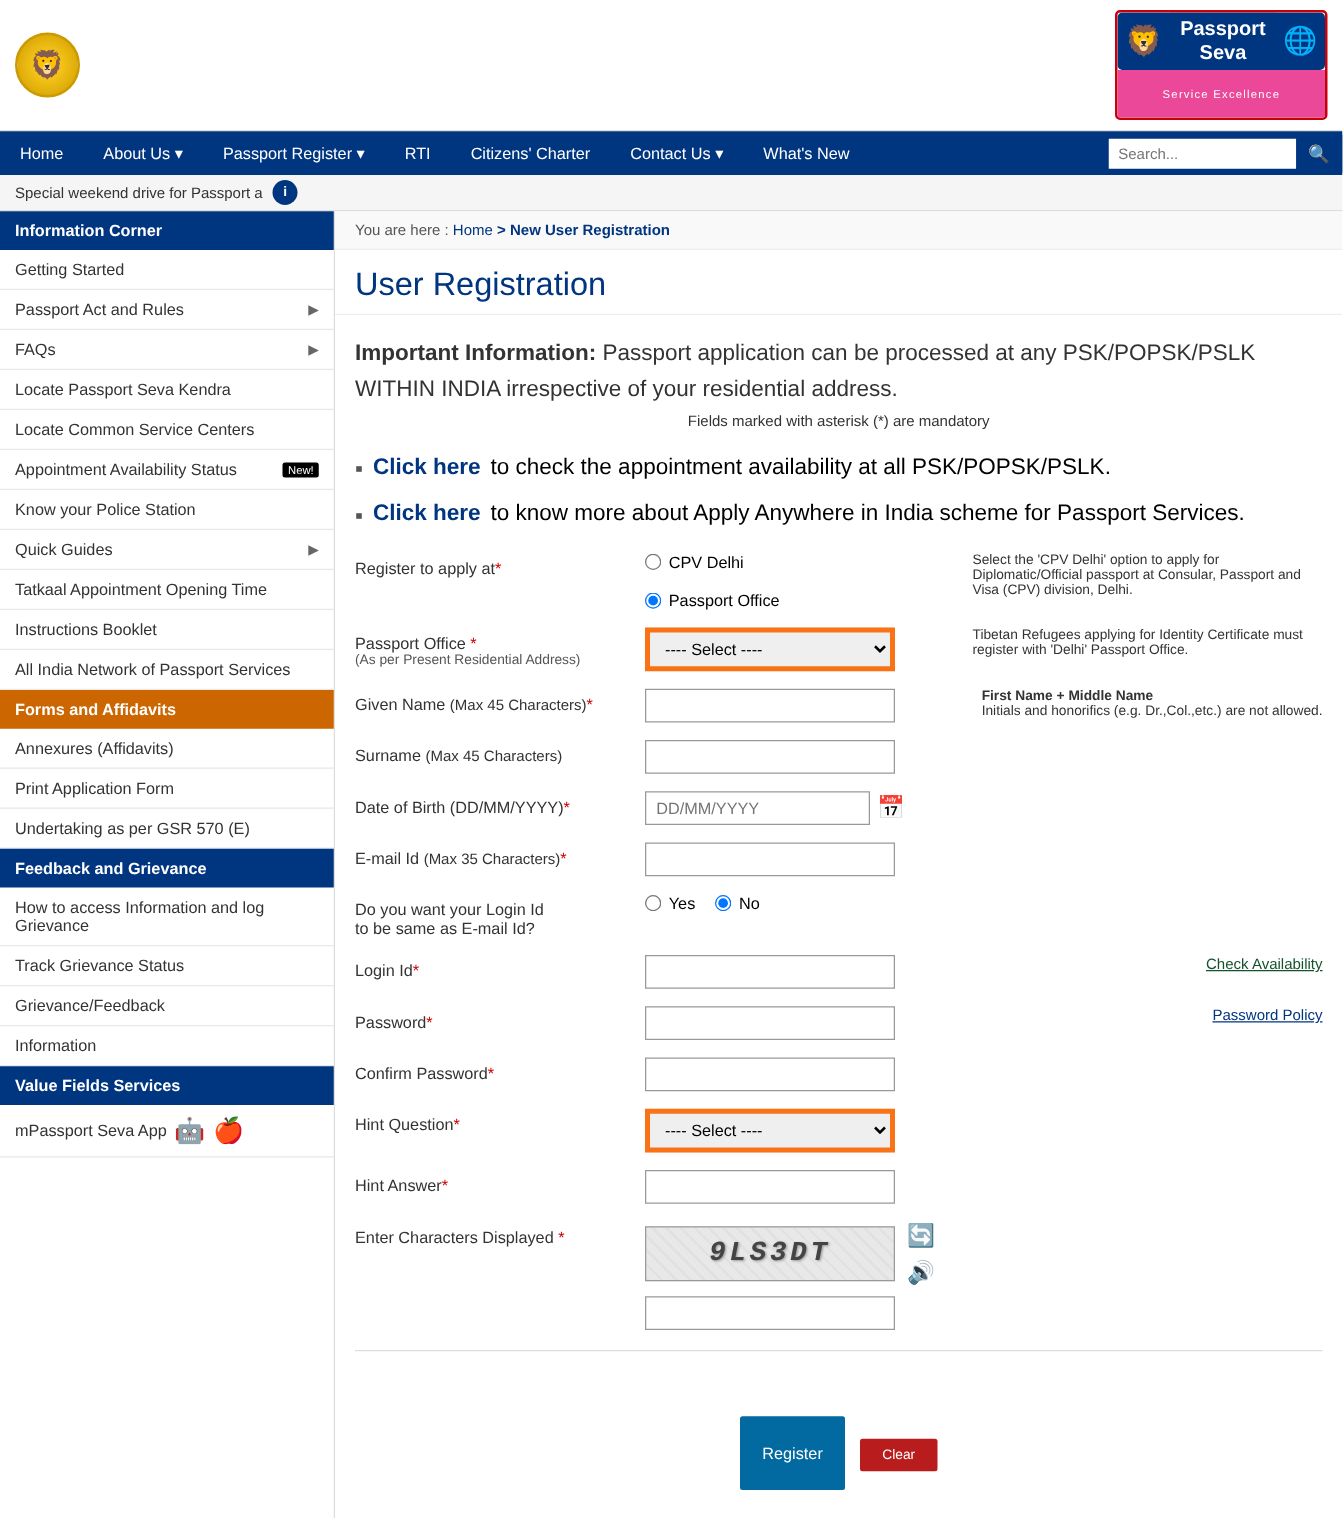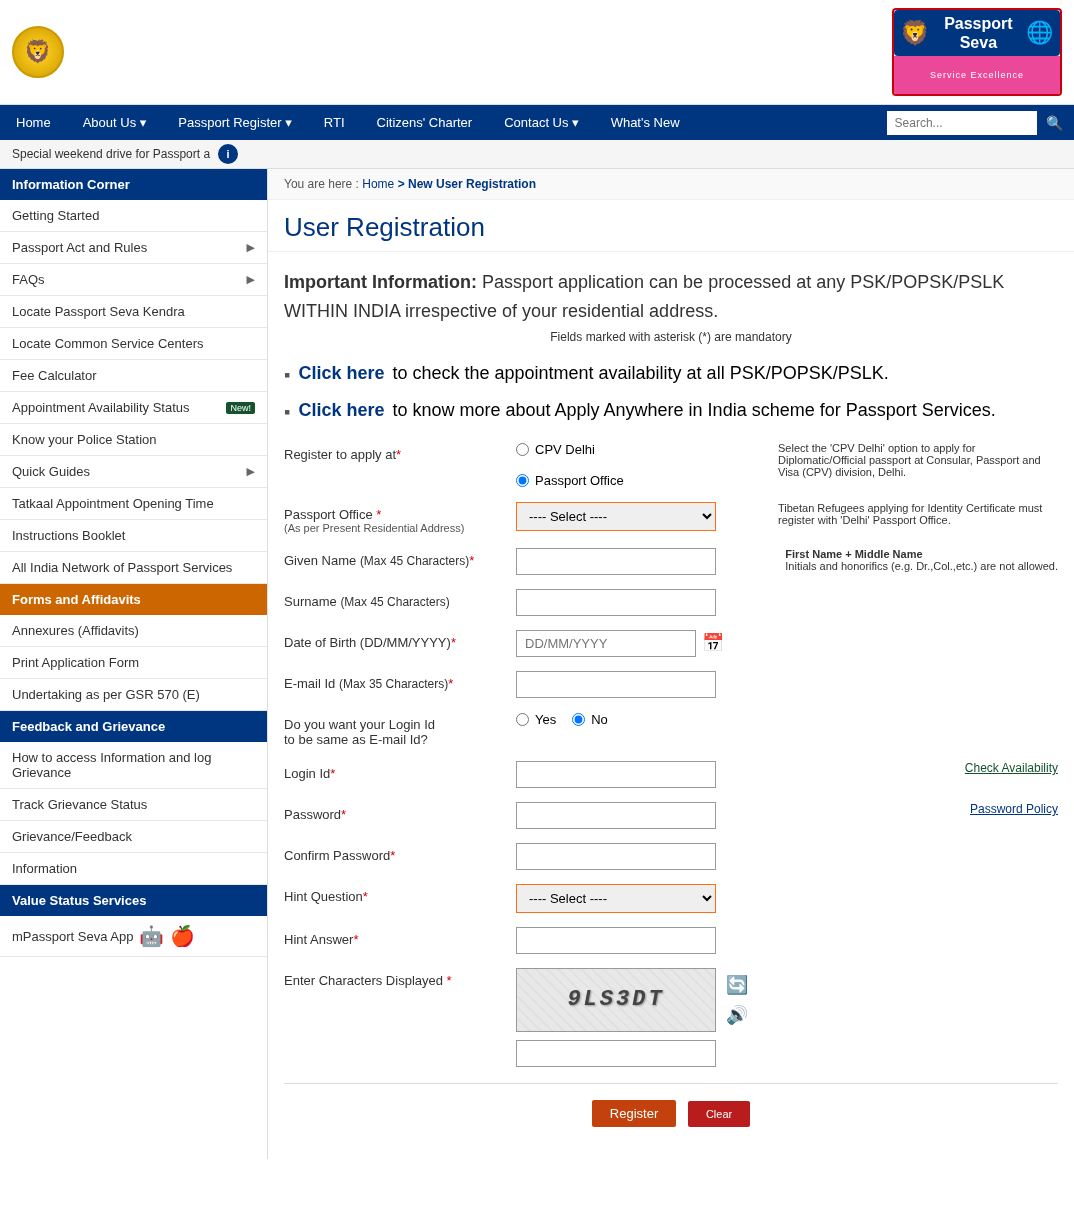--- a/index.html
+++ b/index.html
@@ -23,21 +23,21 @@
     .ticker-badge { background: #003580; color: #fff; border-radius: 50%; width: 20px; height: 20px; display: flex; align-items: center; justify-content: center; font-size: 11px; font-weight: bold; cursor: pointer; }
 
     
     .layout { display: flex; min-height: 600px; }
 
     
     .sidebar { width: 268px; min-width: 268px; border-right: 1px solid #ddd; background: #fff; }
     .sidebar-section-header { background: #003580; color: #fff; padding: 8px 12px; font-size: 13px; font-weight: bold; }
     .sidebar-item { padding: 8px 12px; border-bottom: 1px solid #e8e8e8; font-size: 13px; color: #333; cursor: pointer; display: flex; justify-content: space-between; align-items: center; }
     .sidebar-item .arrow { color: #666; font-size: 11px; }
-    .sidebar-new { background: #14532d; color: #fff; font-size: 9px; padding: 1px 4px; border-radius: 2px; margin-left: 8px; text-align: center; }
+    .sidebar-new { background: #000000; color: #fff; font-size: 9px; padding: 1px 4px; border-radius: 2px; margin-left: 8px; text-align: center; }
 
     
     .main { flex: 1; padding: 0; overflow: auto; }
     .breadcrumb { padding: 8px 16px; font-size: 12px; color: #555; background: #f9f9f9; border-bottom: 1px solid #eee; }
     .breadcrumb a { color: #003580; text-decoration: none; }
     .breadcrumb span { color: #003580; font-weight: bold; }
     .page-title { color: #003580; font-size: 26px; padding: 12px 16px 8px; border-bottom: 1px solid #eee; }
 
     .content { padding: 16px; }
     .important-info { font-size: 18px; line-height: 1.6; color: #333; margin-bottom: 12px; }
@@ -54,39 +54,39 @@
     .form-label .sub { font-size: 11px; color: #555; }
     .form-label .req { color: #c00; }
     .form-controls { flex: 1; }
     .form-hint { font-size: 11px; color: #333; max-width: 280px; }
     .form-hint .hint-title { font-weight: bold; }
 
     .radio-group { display: flex; flex-direction: column; gap: 16px; }
     .radio-option { display: flex; align-items: center; gap: 6px; font-size: 13px; }
     input[type="radio"] { cursor: pointer; }
 
-    .form-select { padding: 5px 8px; border: 1px solid #f97316; font-size: 13px; width: 200px; cursor: pointer; }
+    .form-select { padding: 5px 8px; border: 4px solid #f97316; font-size: 13px; width: 200px; cursor: pointer; }
     .passport-select { width: 200px; }
 
     .form-input { padding: 5px 8px; border: 1px solid #999; font-size: 13px; width: 200px; }
     .date-group { display: flex; align-items: center; gap: 6px; }
     .date-input { padding: 5px 8px; border: 1px solid #999; font-size: 13px; width: 180px; }
     .calendar-icon { font-size: 18px; color: #666; cursor: pointer; }
 
     .check-availability { color: #14532d; font-size: 12px; margin-left: 8px; cursor: pointer; text-decoration: underline; }
     .password-policy { color: #003580; font-size: 12px; margin-left: 8px; cursor: pointer; text-decoration: underline; }
 
     .mandatory-note { font-size: 12px; color: #333; text-align: right; margin-bottom: 8px; }
 
-    .captcha-box { border: 1px solid #999; background: #e8e8e8; width: 200px; height: 64px; display: flex; align-items: center; justify-content: center; font-size: 22px; font-style: italic; font-weight: bold; color: #555; letter-spacing: 3px; font-family: 'Courier New', monospace; position: relative; overflow: hidden; }
+    .captcha-box { border: 1px solid #999; background: #e8e8e8; width: 200px; height: 44px; display: flex; align-items: center; justify-content: center; font-size: 22px; font-style: italic; font-weight: bold; color: #555; letter-spacing: 3px; font-family: 'Courier New', monospace; position: relative; overflow: hidden; }
     .captcha-box::before { content: ""; position: absolute; inset: 0; background: repeating-linear-gradient(45deg, rgba(0,0,0,0.03) 0px, rgba(0,0,0,0.03) 2px, transparent 2px, transparent 8px); }
     .captcha-actions { display: flex; flex-direction: column; gap: 8px; margin-left: 10px; }
     .captcha-btn { background: none; border: none; cursor: pointer; font-size: 18px; color: #003580; }
 
-    .btn-register { background: #c2410c; color: #fff; border: none; padding: 6px 18px; font-size: 13px; cursor: pointer; border-radius: 2px; }
+    .btn-register { background: #0369a1; color: #fff; border: none; padding: 22px 18px; font-size: 13px; cursor: pointer; border-radius: 2px; margin-top: 36px; }
     .btn-clear { background: #b91c1c; color: #fff; border: none; padding: 7px 18px; font-size: 11px; cursor: pointer; border-radius: 2px; margin-left: 8px; }
     .form-actions { text-align: center; padding: 16px 0; border-top: 1px solid #ddd; margin-top: 16px; }
 
     .mpassport-app { display: flex; align-items: center; gap: 6px; font-size: 13px; }
     .app-icon { font-size: 20px; }
 
     
     .logo-circle { width: 52px; height: 52px; border-radius: 50%; background: radial-gradient(circle, #f5c518 30%, #cc9900 100%); display: flex; align-items: center; justify-content: center; font-size: 22px; border: 2px solid #cc9900; }
 
     .passport-seva-badge { display: flex; align-items: center; background: #003580; border-radius: 4px; overflow: hidden; }
@@ -142,40 +142,39 @@
 <div class="layout">
 
   <div class="sidebar">
 
     <div class="sidebar-section-header">Information Corner</div>
     <div class="sidebar-item">Getting Started</div>
     <div class="sidebar-item">Passport Act and Rules <span class="arrow">▶</span></div>
     <div class="sidebar-item">FAQs <span class="arrow">▶</span></div>
     <div class="sidebar-item">Locate Passport Seva Kendra</div>
     <div class="sidebar-item">Locate Common Service Centers</div>
-    <div class="sidebar-item">Fee Calculator</div>
     <div class="sidebar-item">Appointment Availability Status <span class="sidebar-new">New!</span></div>
     <div class="sidebar-item">Know your Police Station</div>
     <div class="sidebar-item">Quick Guides <span class="arrow">▶</span></div>
     <div class="sidebar-item">Tatkaal Appointment Opening Time</div>
     <div class="sidebar-item">Instructions Booklet</div>
     <div class="sidebar-item">All India Network of Passport Services</div>
 
     <div class="sidebar-section-header" style="background:#cc6600;">Forms and Affidavits</div>
     <div class="sidebar-item">Annexures (Affidavits)</div>
     <div class="sidebar-item">Print Application Form</div>
     <div class="sidebar-item">Undertaking as per GSR 570 (E)</div>
 
     <div class="sidebar-section-header">Feedback and Grievance</div>
     <div class="sidebar-item">How to access Information and log Grievance</div>
     <div class="sidebar-item">Track Grievance Status</div>
     <div class="sidebar-item">Grievance/Feedback</div>
     <div class="sidebar-item">Information</div>
 
-    <div class="sidebar-section-header">Value Status Services</div>
+    <div class="sidebar-section-header">Value Fields Services</div>
     <div class="sidebar-item">
       <div class="mpassport-app">
         <span>mPassport Seva App</span>
         <span class="app-icon">🤖</span>
         <span class="app-icon">🍎</span>
       </div>
     </div>
   </div>
 
   <div class="main">

